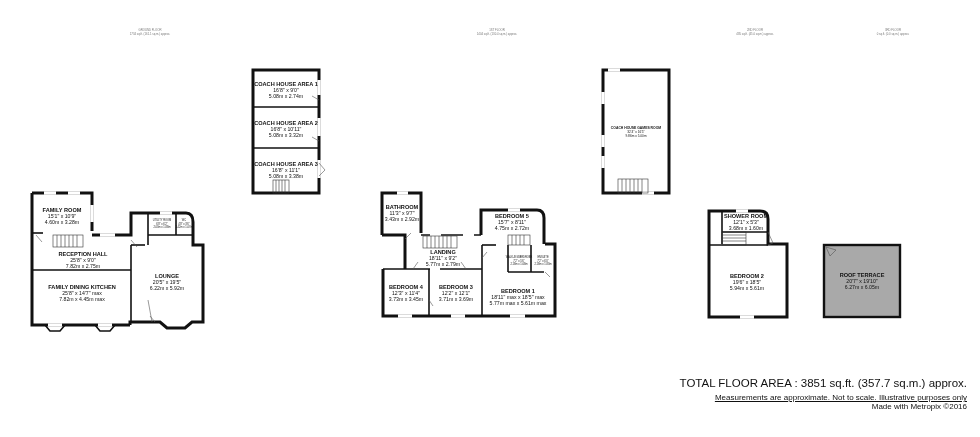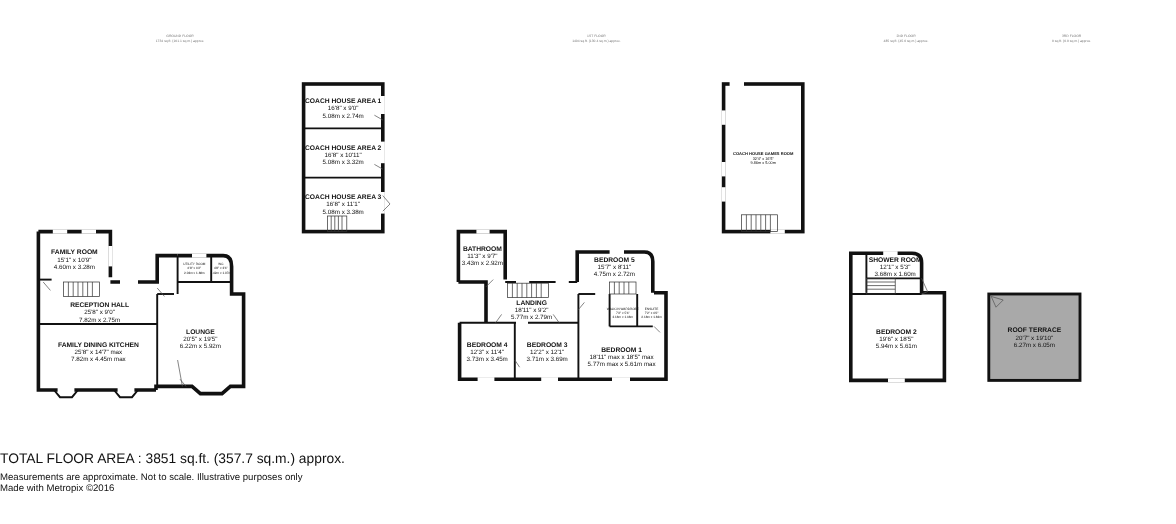--- a/index.html
+++ b/index.html
@@ -8,23 +8,23 @@
   .wall{fill:none;stroke:#111;stroke-width:3;stroke-linejoin:miter;}
   .thin{fill:none;stroke:#111;stroke-width:1.6;}
   .win{stroke:#ffffff;stroke-width:3.4;}
   .stair{fill:none;stroke:#333;stroke-width:0.6;}
   .door{fill:none;stroke:#555;stroke-width:0.6;}
   .rn{font-family:"Liberation Sans",sans-serif;font-weight:bold;font-size:5.6px;fill:#111;text-anchor:middle;}
   .rd{font-family:"Liberation Sans",sans-serif;font-size:5.2px;fill:#111;text-anchor:middle;}
   .rs{font-family:"Liberation Sans",sans-serif;font-size:2.6px;fill:#111;text-anchor:middle;}
   .hd{font-family:"Liberation Sans",sans-serif;font-size:2.8px;fill:#777;text-anchor:middle;}
   .terrace{fill:#a9a9a9;stroke:#111;stroke-width:2.4;}
-  .footer{position:absolute;left:0;width:967px;text-align:left;}
+  .footer{position:absolute;left:0;width:967px;text-align:right;}
   .total{top:377px;font-size:11.5px;}
-  .note{top:393px;font-size:8px;}
+  .note{top:393px;font-size:8px;text-decoration:underline;}
   .made{top:402px;font-size:8px;}
 </style>
 </head>
 <body>
 
 <svg width="980" height="437" viewBox="0 0 980 437">
 
   <g>
     <text class="hd" x="150" y="31">GROUND FLOOR</text>
     <text class="hd" x="150" y="35">1734 sq.ft. (161.1 sq.m.) approx.</text>

